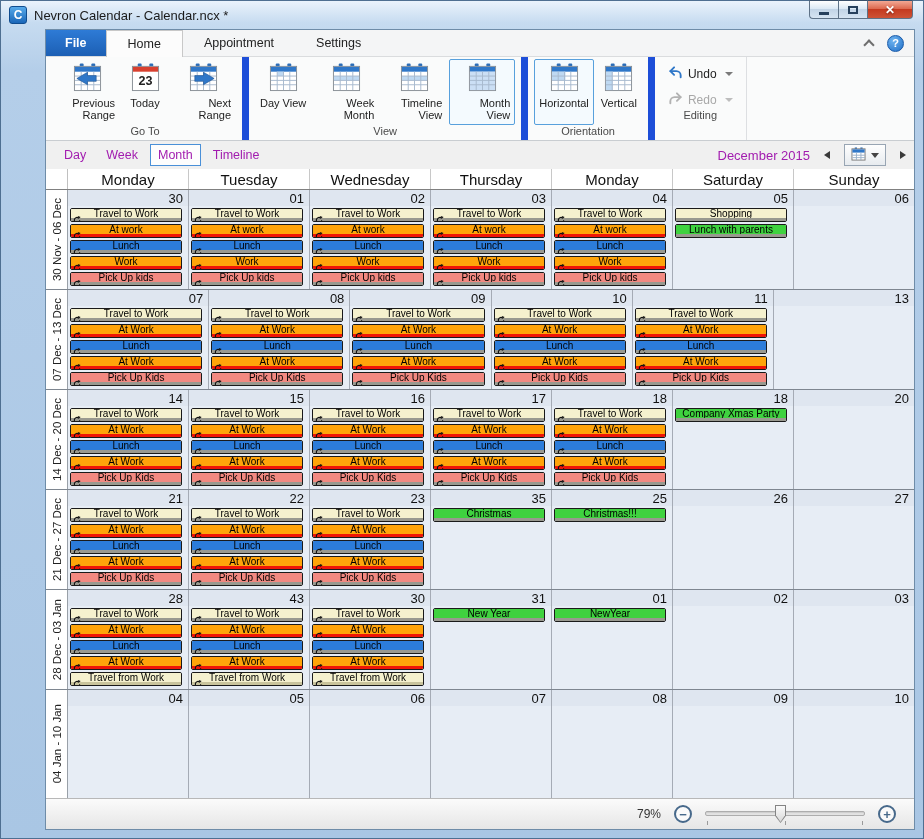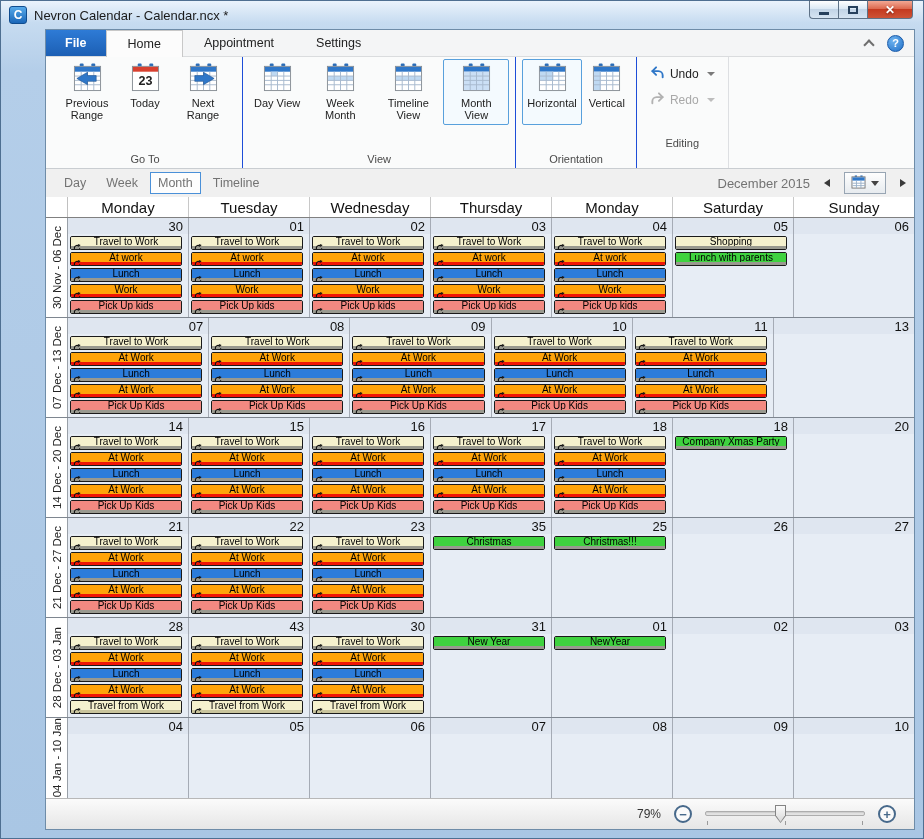--- a/index.html
+++ b/index.html
@@ -45,38 +45,38 @@
   .chev-up { width:8px; height:8px; border-left:2px solid #6E6E6E; border-top:2px solid #6E6E6E;
     transform:rotate(45deg); margin-top:4px; }
   .help-btn { width:17px; height:17px; border-radius:50%;
     background:radial-gradient(circle at 35% 30%,#6FB4F0,#2270C8);
     color:#fff; font-weight:bold; font-size:11px; display:flex; align-items:center; justify-content:center;
     border:1px solid #1A5AA8; }
   
   .ribbon { flex:0 0 84px; background:#FAFBFB; border-bottom:1px solid #C9CDD1;
     display:flex; align-items:stretch; padding-left:2px; }
   .group { display:flex; flex-direction:column; padding:0 3px; }
-  .group + .group { border-left:1px solid #1d4ed8;gap:28px; }
+  .group + .group { border-left:7px solid #1d4ed8; }
   .group-buttons { flex:1; display:flex; align-items:flex-start; gap:2px; padding:2px 3px 0; }
   .group-label { text-align:center; font-size:11px; color:#4a4a4a; padding:0 0 3px; }
   .rbtn { display:flex; flex-direction:column; align-items:center; gap:2px;
     padding:3px 4px 1px; border:1px solid transparent; border-radius:2px;
     font-size:11px; line-height:12.5px; color:#222; text-align:center; min-width:46px; height:66px; }
-  .rbtn .lbl { max-width:56px; }
+  .rbtn .lbl { max-width:56px;text-align:right; }
   .rbtn.selected { border-color:#58A0DC; background:#F4FAFE; }
   .stack { display:flex; flex-direction:column; gap:8px; padding:8px 10px 0; }
   .sbtn { display:flex; align-items:center; gap:5px; font-size:12px; color:#222; }
   .sbtn.disabled { color:#A8A8A8; }
   .drop { width:0; height:0; border-left:4px solid transparent; border-right:4px solid transparent;
     border-top:4px solid #7A7A7A; margin-left:3px; }
   .sbtn.disabled .drop { border-top-color:#BDBDBD; }
   .ribbon-spacer { flex:1; border-left:1px solid #DDDFE2; }
   
   .viewtabs { flex:0 0 28px; display:flex; align-items:center; background:#F0F0F0;
-    padding-left:10px; gap:17px; font-size:12.5px; color:#737373; }
+    padding-left:10px; gap:17px; font-size:12.5px; color:#a21caf; }
   .vtab { padding:3px 7px; border:1px solid transparent; }
   .vtab.active { border-color:#4A90D8; background:#FDFDFD; }
   .datenav { margin-left:auto; display:flex; align-items:center; gap:14px; padding-right:8px; font-size:13px; }
   .tri-left { width:0; height:0; border-top:4.5px solid transparent; border-bottom:4.5px solid transparent;
     border-right:6px solid #3a3a3a; }
   .tri-right { width:0; height:0; border-top:4.5px solid transparent; border-bottom:4.5px solid transparent;
     border-left:6px solid #3a3a3a; }
   .cal-drop { display:flex; align-items:center; gap:5px; border:1px solid #98A5B3;
     background:linear-gradient(#FEFEFE,#E7EBEF); padding:3px 6px; height:22px; }
   .chev-down { width:0; height:0; border-left:4px solid transparent; border-right:4px solid transparent;

